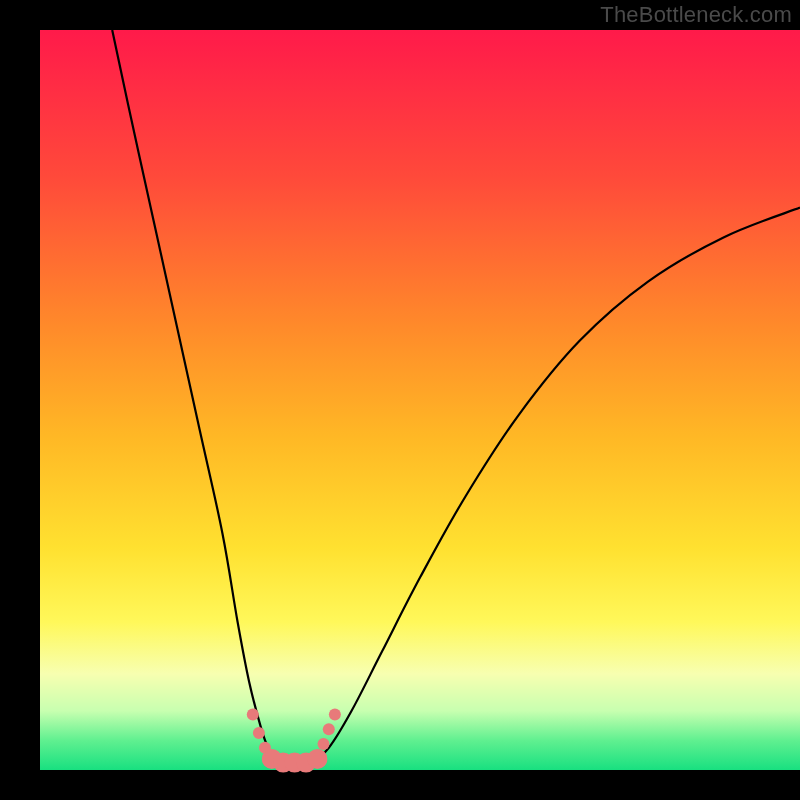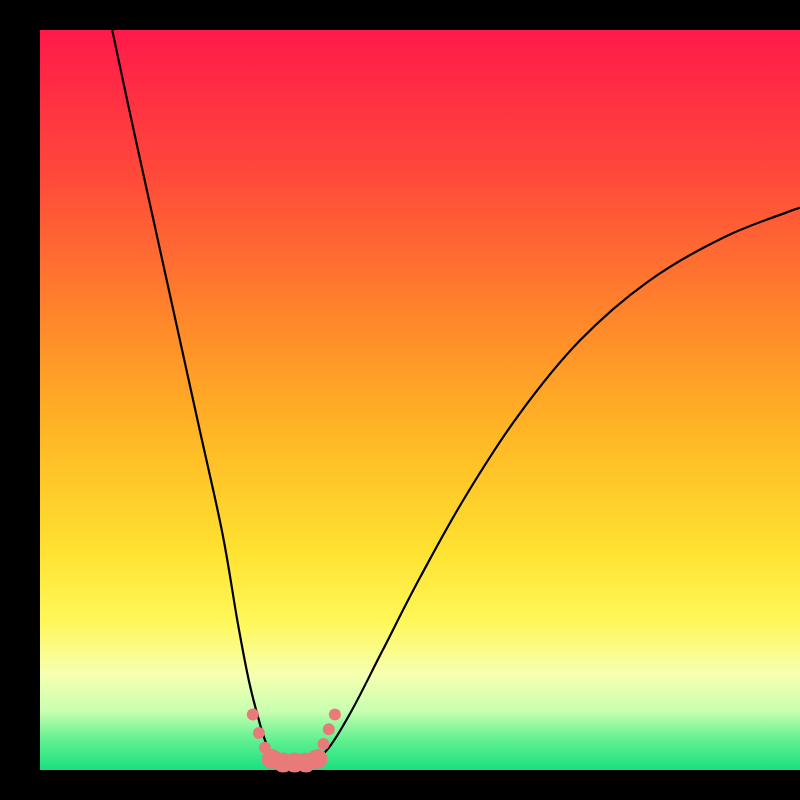--- a/index.html
+++ b/index.html
@@ -29,20 +29,21 @@
   svg {
     position: absolute;
     top: 0;
     left: 0;
   }
 </style>
 </head>
 <body>
 
 <div class="frame">
+  <div class="watermark">TheBottleneck.com</div>
   <svg id="chart-svg" width="800" height="800">
     <defs>
       <linearGradient id="bg-grad" x1="0" y1="0" x2="0" y2="1">
           <stop offset="0%" stop-color="#ff1a4a"></stop>
           <stop offset="20%" stop-color="#ff4a3a"></stop>
           <stop offset="40%" stop-color="#ff8a2a"></stop>
           <stop offset="55%" stop-color="#ffb825"></stop>
           <stop offset="70%" stop-color="#ffe130"></stop>
           <stop offset="80%" stop-color="#fff85a"></stop>
           <stop offset="87%" stop-color="#f7ffb0"></stop>

